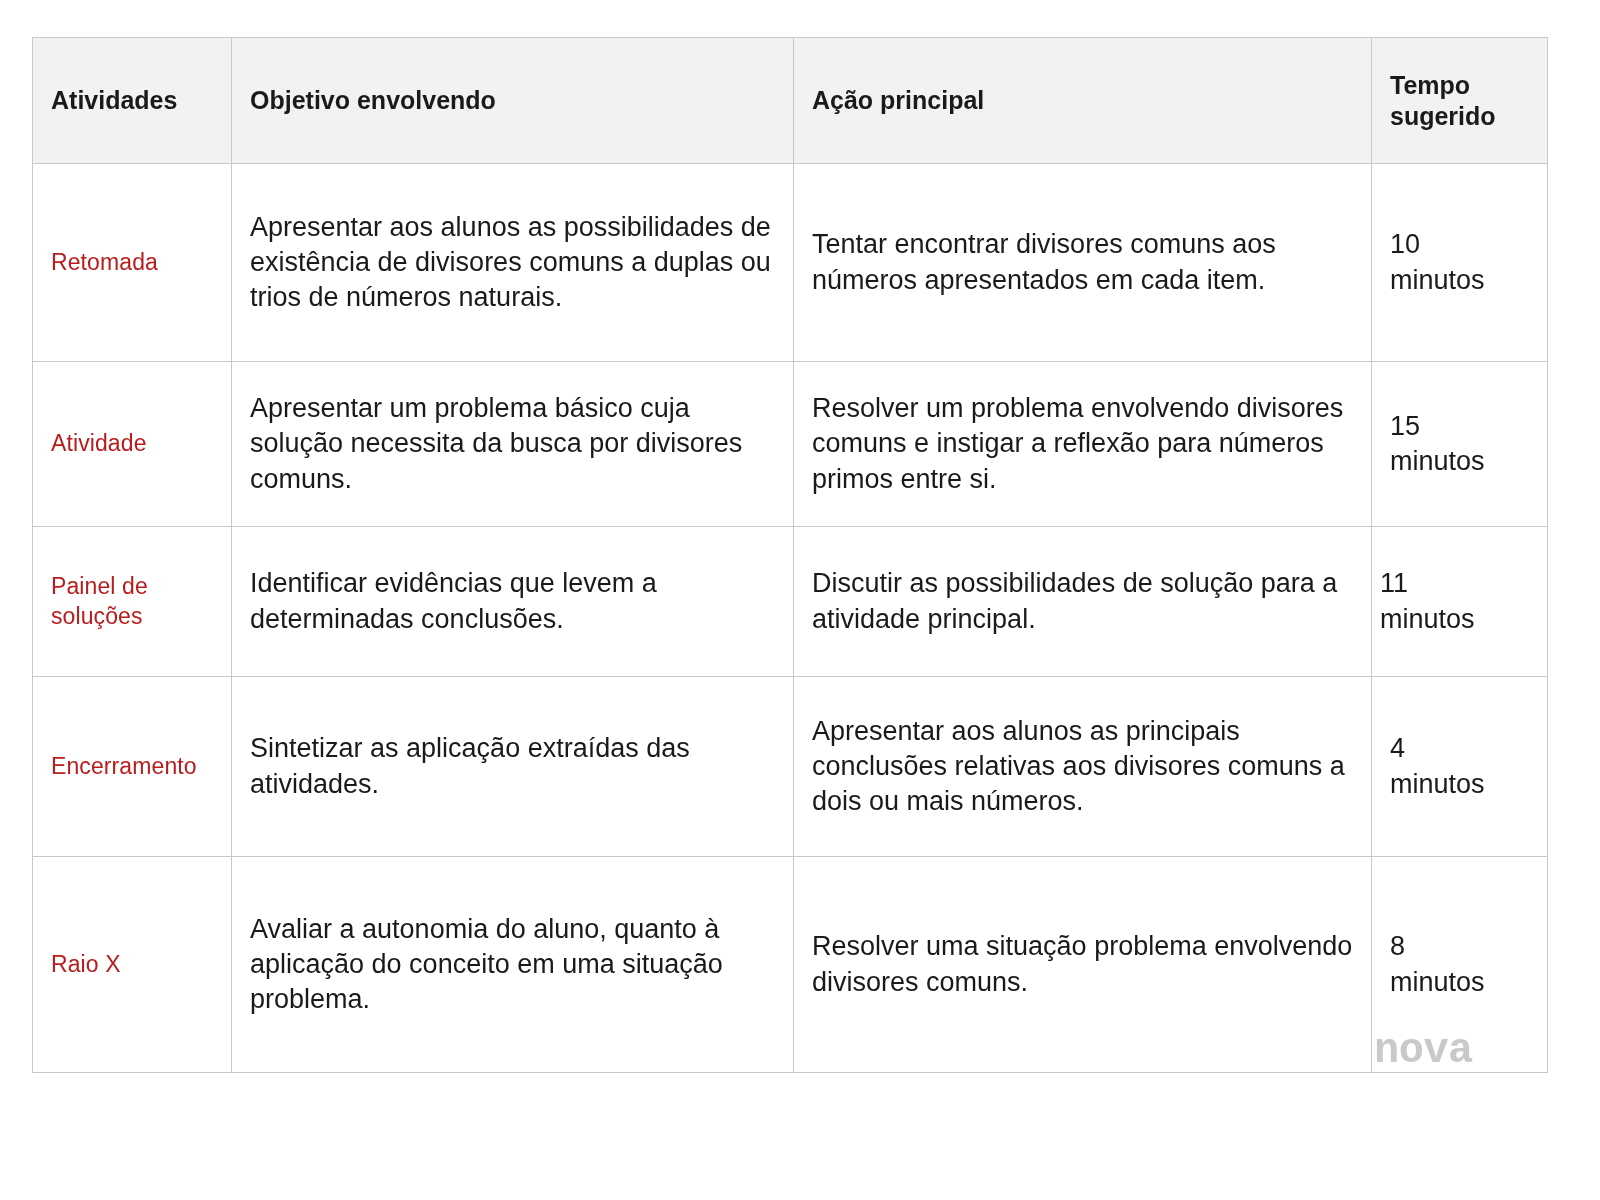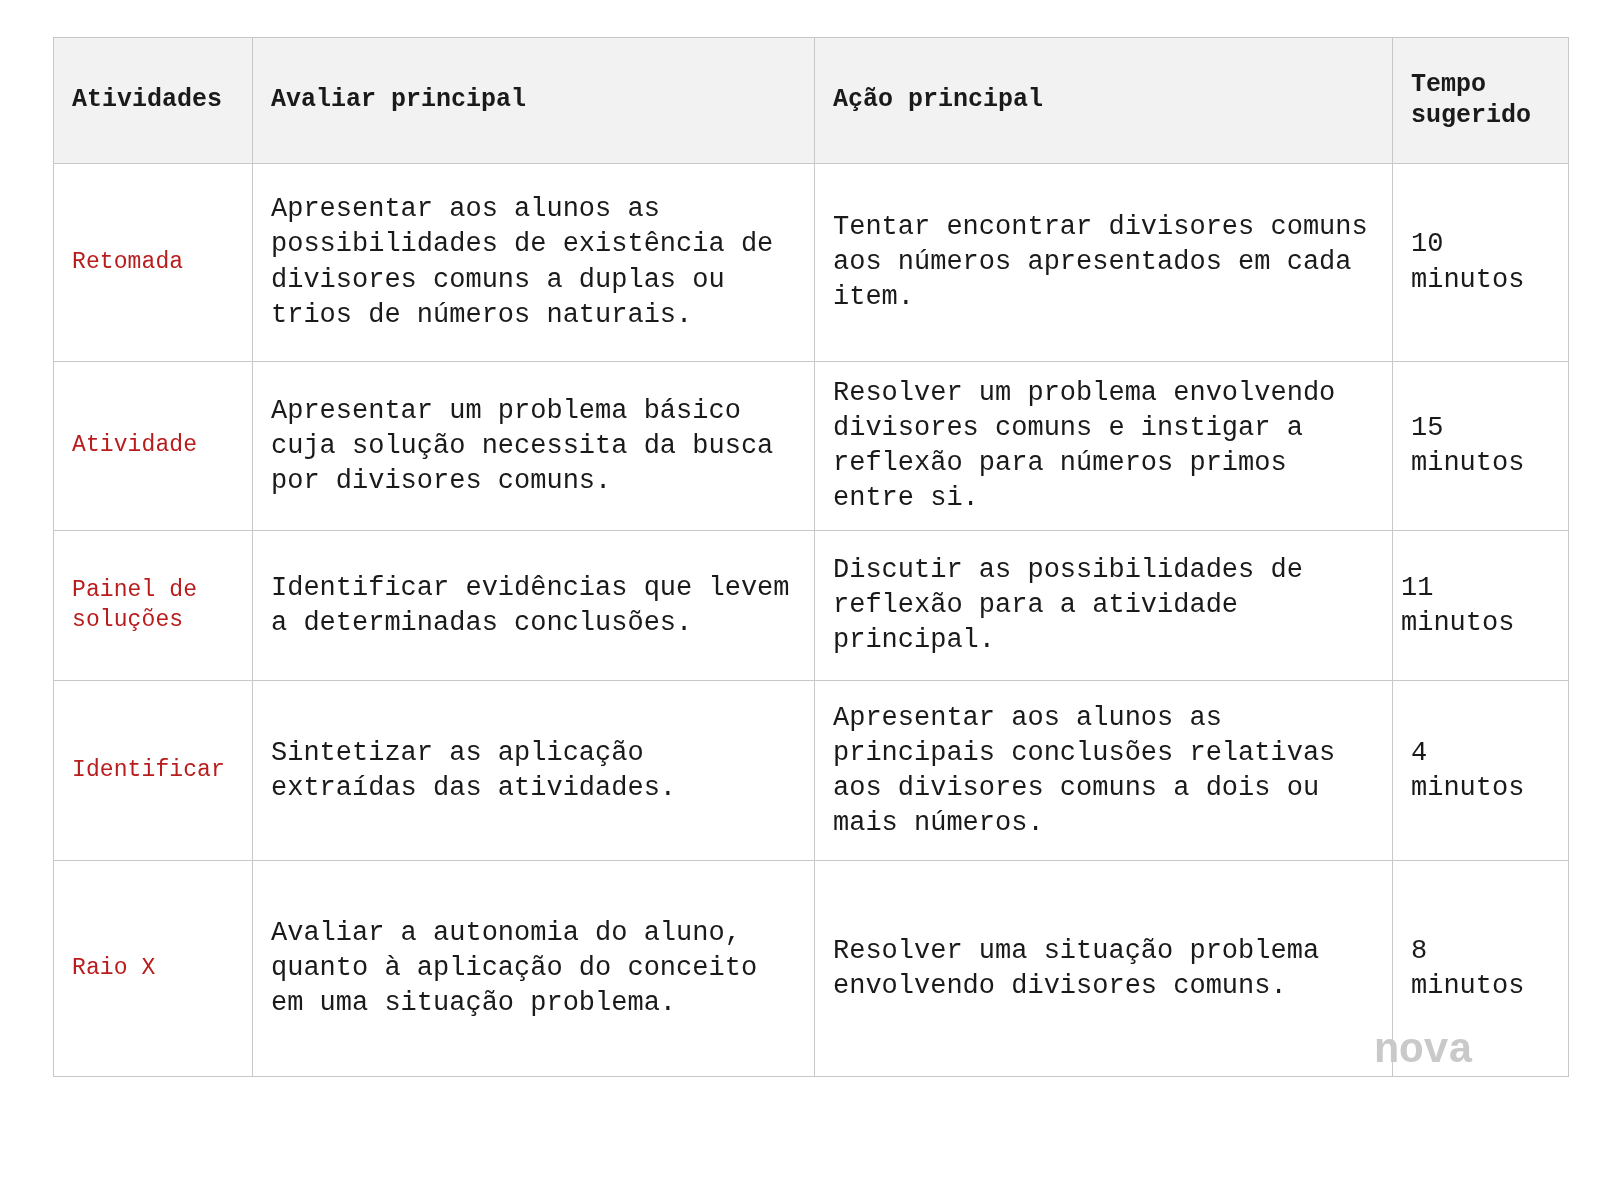--- a/index.html
+++ b/index.html
@@ -15,24 +15,23 @@
   #page {
     position: relative;
     width: 1600px;
     height: 1200px;
     background: #ffffff;
     overflow: hidden;
   }
 
   .table-wrap {
     position: absolute;
-    left: 53px;
+    left: 32px;
     top: 37px;
     width: 1515px;
-    font-family: Liberation Mono, monospace;
   }
 
   table.plan-table {
     border-collapse: collapse;
     table-layout: fixed;
     width: 1515px;
     background: #ffffff;
   }
 
   table.plan-table col.c1 { width: 199px; }
@@ -120,21 +119,21 @@
     <table class="plan-table">
       <colgroup>
         <col class="c1">
         <col class="c2">
         <col class="c3">
         <col class="c4">
       </colgroup>
       <thead>
         <tr>
           <th>Atividades</th>
-          <th>Avaliar principal</th>
+          <th>Objetivo envolvendo</th>
           <th>Ação principal</th>
           <th class="time-cell" style="white-space: pre-line;">Tempo
 sugerido</th>
         </tr>
       </thead>
       <tbody>
         <tr class="r1">
           <td class="activity-cell">Retomada</td>
           <td class="objective-cell">Apresentar aos alunos as possibilidades de existência de divisores comuns a duplas ou trios de números naturais.</td>
           <td class="action-cell">Tentar encontrar divisores comuns aos números apresentados em cada item.</td>
@@ -144,26 +143,26 @@
         <tr class="r2">
           <td class="activity-cell">Atividade</td>
           <td class="objective-cell">Apresentar um problema básico cuja solução necessita da busca por divisores comuns.</td>
           <td class="action-cell">Resolver um problema envolvendo divisores comuns e instigar a reflexão para números primos entre si.</td>
           <td class="time-cell" style="white-space: pre-line; margin-left: 7px;">15
 minutos</td>
         </tr>
         <tr class="r3">
           <td class="activity-cell">Painel de soluções</td>
           <td class="objective-cell">Identificar evidências que levem a determinadas conclusões.</td>
-          <td class="action-cell">Discutir as possibilidades de reflexão para a atividade principal.</td>
+          <td class="action-cell">Discutir as possibilidades de solução para a atividade principal.</td>
           <td class="time-cell" style="white-space: pre-line; padding-left: 8px;">11
 minutos</td>
         </tr>
         <tr class="r4">
-          <td class="activity-cell">Identificar</td>
+          <td class="activity-cell">Encerramento</td>
           <td class="objective-cell">Sintetizar as aplicação extraídas das atividades.</td>
           <td class="action-cell">Apresentar aos alunos as principais conclusões relativas aos divisores comuns a dois ou mais números.</td>
           <td class="time-cell" style="white-space: pre-line;">4
 minutos</td>
         </tr>
         <tr class="r5">
           <td class="activity-cell">Raio X</td>
           <td class="objective-cell">Avaliar a autonomia do aluno, quanto à aplicação do conceito em uma situação problema.</td>
           <td class="action-cell">Resolver uma situação problema envolvendo divisores comuns.</td>
           <td class="time-cell" style="white-space: pre-line;">8

